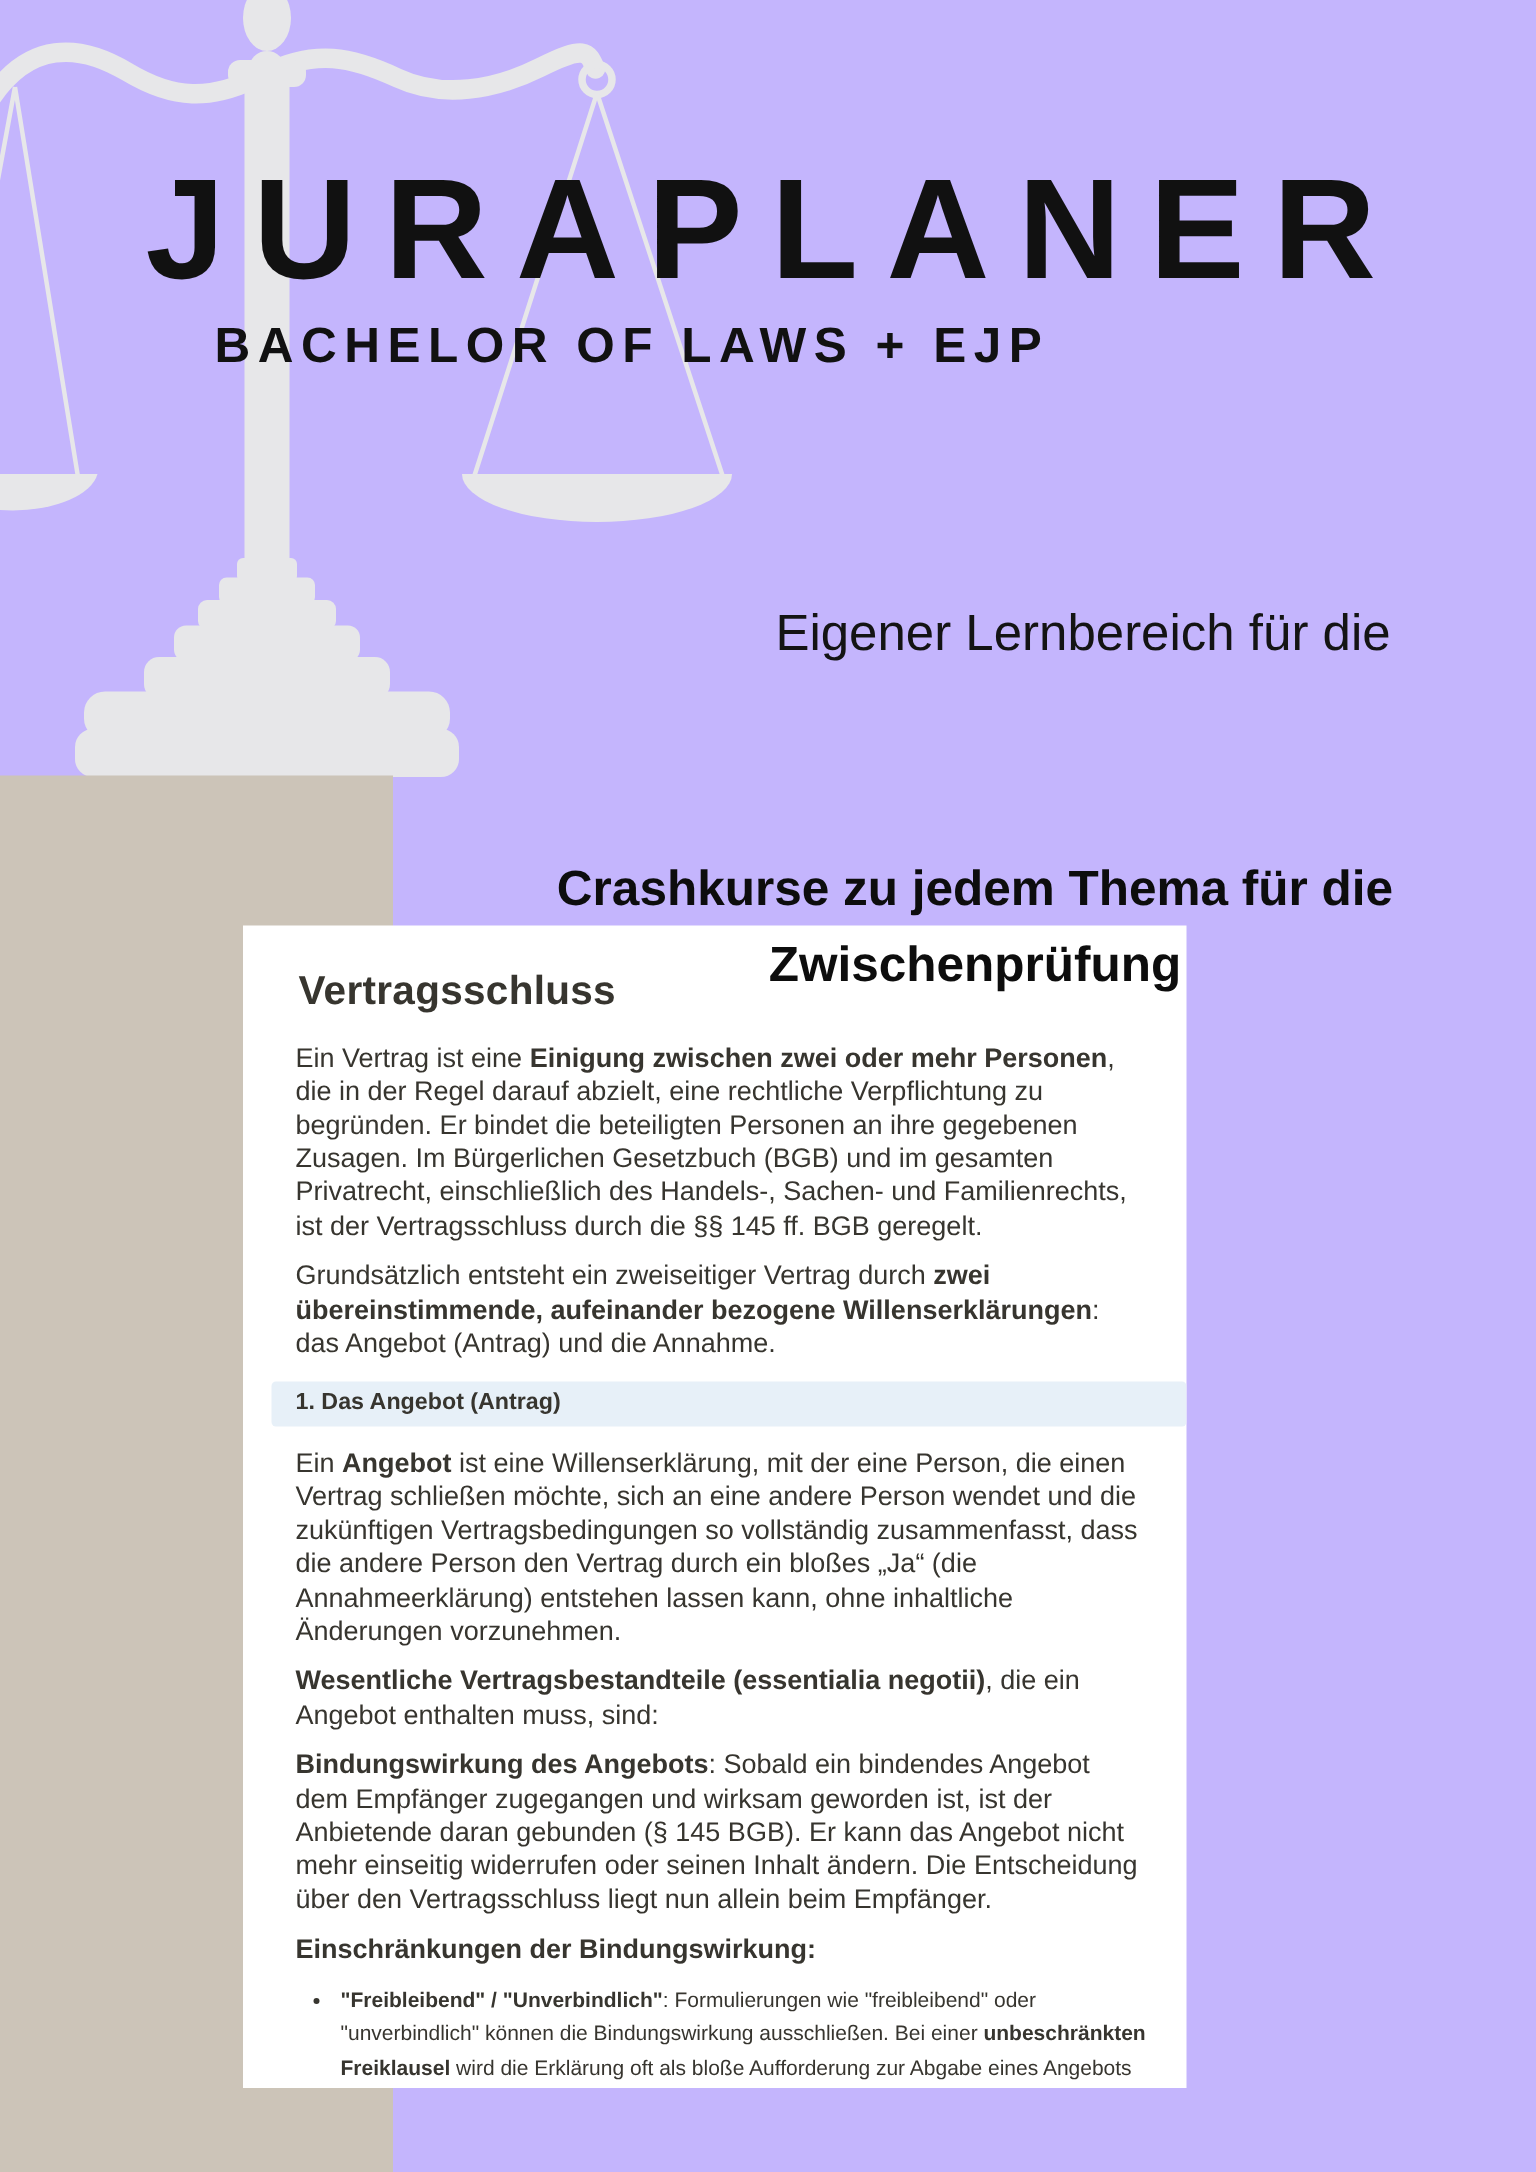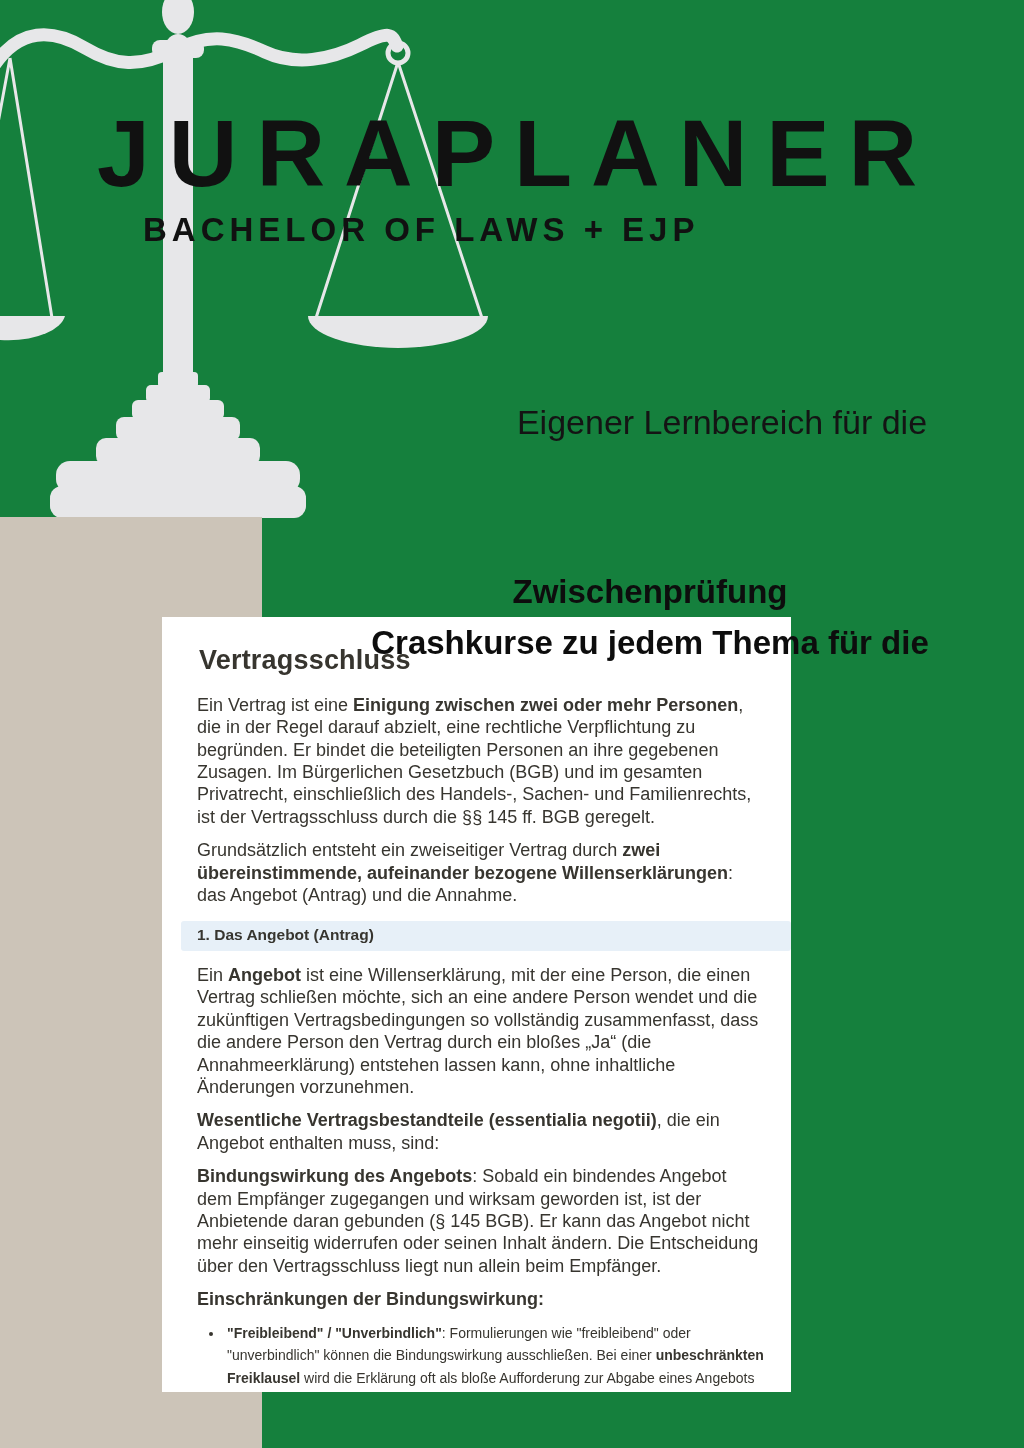--- a/index.html
+++ b/index.html
@@ -10,21 +10,21 @@
     --ink:#111111;
   }
   *{box-sizing:border-box;}
   html,body{margin:0;padding:0;}
   body{
     width:1024px;height:1448px;
     font-family:"Liberation Sans",sans-serif;
     background:#fff;
     overflow:hidden;
   }
-  .page{position:relative;width:1024px;height:1448px;background:#15803d;overflow:hidden;}
+  .page{position:relative;width:1024px;height:1448px;background:#c4b5fd;overflow:hidden;}
 
   .scales{position:absolute;left:0;top:0;z-index:0;}
   .sc{fill:var(--scale-gray);}
   .scl{stroke:var(--scale-gray);fill:none;}
 
   .beige-block{
     position:absolute;left:0;top:517px;width:262px;height:931px;
     background:var(--beige);z-index:1;
   }
 
@@ -119,22 +119,22 @@
   <div class="beige-block"></div>
 
   <div class="brand-title">JURAPLANER</div>
   <div class="brand-sub">BACHELOR OF LAWS + EJP</div>
 
   <div class="tagline">
     <div>Eigener Lernbereich für die</div>
   </div>
 
   <div class="promo">
+    <div>Crashkurse zu jedem Thema für die</div>
     <div>Zwischenprüfung</div>
-    <div>Crashkurse zu jedem Thema für die</div>
   </div>
 
   <div class="doc">
     <h1>Vertragsschluss</h1>
 
     <p>Ein Vertrag ist eine <strong>Einigung zwischen zwei oder mehr Personen</strong>, die in der Regel darauf abzielt, eine rechtliche Verpflichtung zu begründen. Er bindet die beteiligten Personen an ihre gegebenen Zusagen. Im Bürgerlichen Gesetzbuch (BGB) und im gesamten Privatrecht, einschließlich des Handels-, Sachen- und Familienrechts, ist der Vertragsschluss durch die §§ 145 ff. BGB geregelt.</p>
     <p>Grundsätzlich entsteht ein zweiseitiger Vertrag durch <strong>zwei übereinstimmende, aufeinander bezogene Willenserklärungen</strong>: das Angebot (Antrag) und die Annahme.</p>
 
     <div class="section-band">1. Das Angebot (Antrag)</div>
 

